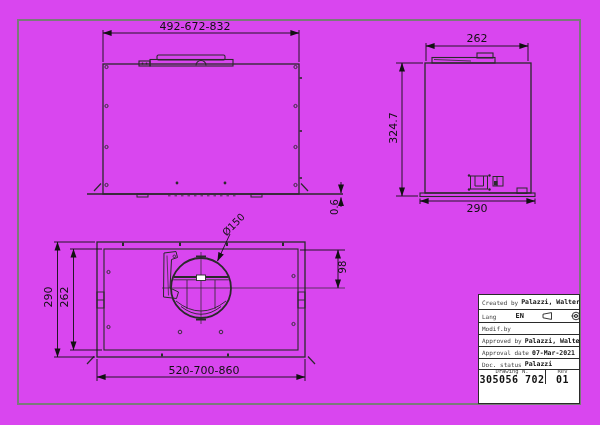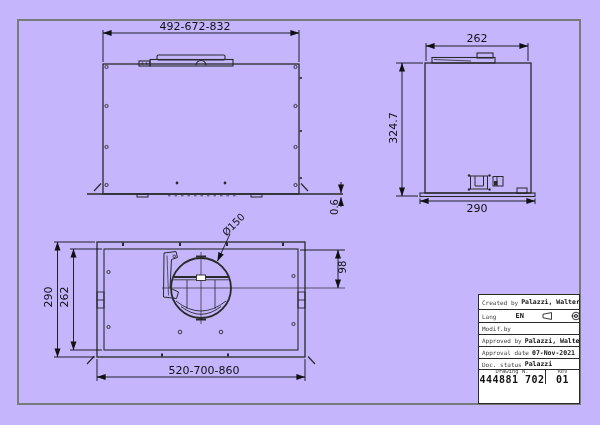--- a/index.html
+++ b/index.html
@@ -1,16 +1,16 @@
 <!DOCTYPE html>
 <html><head>
 <meta charset="utf-8">
 <style>
   html,body{margin:0;padding:0;background:#fff;}
-  #page{position:relative;width:600px;height:425px;background:#c4b5fd;overflow:hidden;
+  #page{position:relative;width:600px;height:425px;background:#d946ef;overflow:hidden;
         font-family:"DejaVu Sans",sans-serif;}
   svg text{font-family:"DejaVu Sans",sans-serif;fill:#111;}
   .dim{font-size:11px;}
   .dim-sm{font-size:10px;}
 
   
   #title-block{position:absolute;left:478px;top:294px;width:102px;height:110px;
     background:#fff;border:1px solid #2a2a2a;box-sizing:border-box;
     font-family:"DejaVu Sans Mono",monospace;color:#222;}
   .tb-row{box-sizing:border-box;border-bottom:1px solid #2a2a2a;display:flex;
@@ -239,31 +239,31 @@
     </div>
     <div class="tb-row" style="height:12px;">
       <span class="tb-label">Modif.by</span>
     </div>
     <div class="tb-row" style="height:12px;">
       <span class="tb-label">Approved by</span>
       <span class="tb-value">Palazzi, Walter</span>
     </div>
     <div class="tb-row" style="height:12px;">
       <span class="tb-label">Approval date</span>
-      <span class="tb-value">07-Nov-2021</span>
+      <span class="tb-value">07-Mar-2021</span>
     </div>
     <div class="tb-row" style="height:11px;">
       <span class="tb-label">Doc. status</span>
       <span class="tb-value">Palazzi</span>
     </div>
     <div class="tb-row" style="height:14px;padding:0;">
       <div class="tb-cell" style="flex:1;">
         <div class="tb-col" style="line-height:1;">
           <span class="tb-label" style="font-size:5.5px;">Drawing N.</span>
-          <span class="tb-big">444881 702</span>
+          <span class="tb-big">305056 702</span>
         </div>
       </div>
       <div class="tb-cell tb-divider" style="width:34px;">
         <div class="tb-col" style="line-height:1;">
           <span class="tb-label" style="font-size:5.5px;">Rev</span>
           <span class="tb-big">01</span>
         </div>
       </div>
     </div>
   </div>

